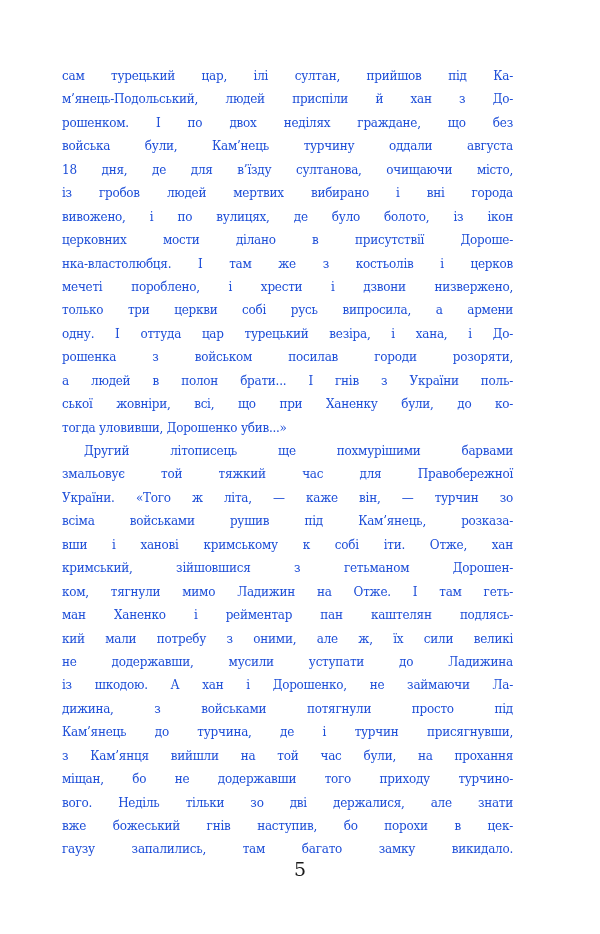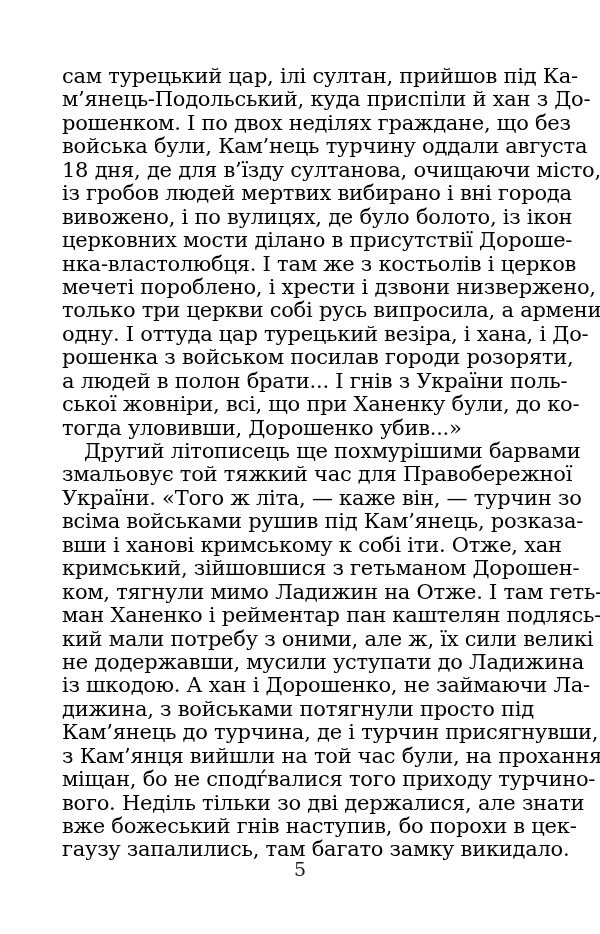--- a/index.html
+++ b/index.html
@@ -12,23 +12,23 @@
       height: 934px;
       position: relative;
       overflow: hidden;
     }
     .page {
       position: absolute;
       left: 62px;
       top: 65px;
       width: 451px;
       font-family: "DejaVu Serif", "Liberation Serif", serif;
-      font-size: 21px;
+      font-size: 12px;
       line-height: 23.45px;
-      color: #000000;
+      color: #1d4ed8;
     }
     .line {
       display: block;
       white-space: nowrap;
       text-align: justify;
       text-align-last: justify;
       height: 23.45px;
       letter-spacing: -0.25px;
     }
     .line.last {
@@ -47,21 +47,21 @@
       font-size: 19px;
       color: #1a1a1a;
     }
   </style>
 </head>
 <body>
 
 <div class="page">
   <div>
     <span class="line">сам турецький цар, ілі султан, прийшов під Ка-</span>
-    <span class="line">м’янець-Подольський, куда приспіли й хан з До-</span>
+    <span class="line">м’янець-Подольський, людей приспіли й хан з До-</span>
     <span class="line">рошенком. І по двох неділях граждане, що без</span>
     <span class="line">войська були, Кам’нець турчину оддали августа</span>
     <span class="line">18 дня, де для в’їзду султанова, очищаючи місто,</span>
     <span class="line">із гробов людей мертвих вибирано і вні города</span>
     <span class="line">вивожено, і по вулицях, де було болото, із ікон</span>
     <span class="line">церковних мости ділано в присутствії Дороше-</span>
     <span class="line">нка-властолюбця. І там же з костьолів і церков</span>
     <span class="line">мечеті пороблено, і хрести і дзвони низвержено,</span>
     <span class="line">только три церкви собі русь випросила, а армени</span>
     <span class="line">одну. І оттуда цар турецький везіра, і хана, і До-</span>
@@ -78,20 +78,20 @@
     <span class="line">вши і ханові кримському к собі іти. Отже, хан</span>
     <span class="line">кримський, зійшовшися з гетьманом Дорошен-</span>
     <span class="line">ком, тягнули мимо Ладижин на Отже. І там геть-</span>
     <span class="line">ман Ханенко і рейментар пан каштелян подлясь-</span>
     <span class="line">кий мали потребу з оними, але ж, їх сили великі</span>
     <span class="line">не додержавши, мусили уступати до Ладижина</span>
     <span class="line">із шкодою. А хан і Дорошенко, не займаючи Ла-</span>
     <span class="line">дижина, з войськами потягнули просто під</span>
     <span class="line">Кам’янець до турчина, де і турчин присягнувши,</span>
     <span class="line">з Кам’янця вийшли на той час були, на прохання</span>
-    <span class="line">міщан, бо не сподѓвалися того приходу турчино-</span>
+    <span class="line">міщан, бо не додержавши того приходу турчино-</span>
     <span class="line">вого. Неділь тільки зо дві держалися, але знати</span>
     <span class="line">вже божеський гнів наступив, бо порохи в цек-</span>
     <span class="line">гаузу запалились, там багато замку викидало.</span>
   </div>
 </div>
 
 <div class="page-number">5</div>
 
 </body></html>

